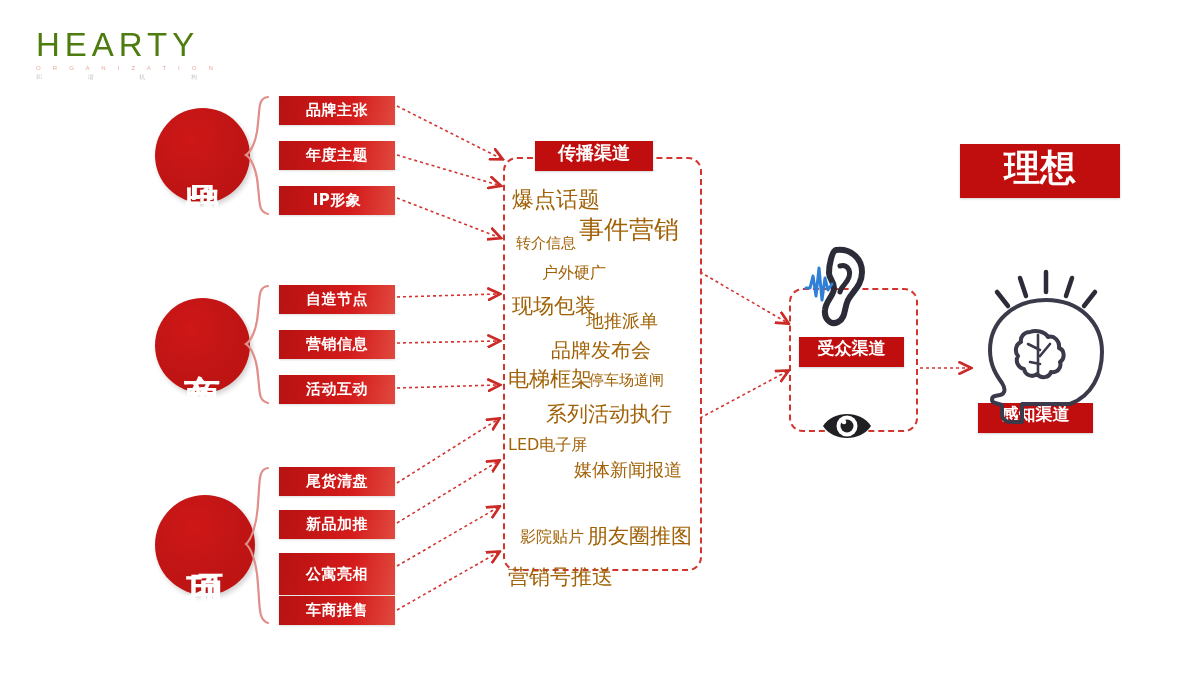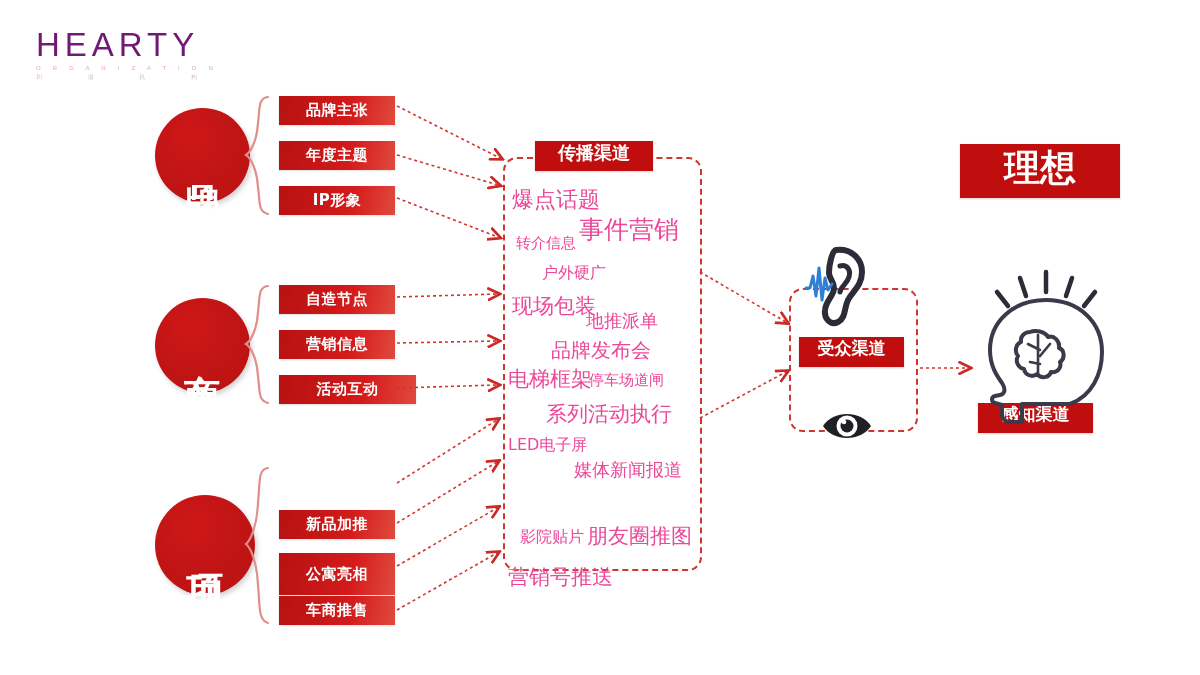--- a/index.html
+++ b/index.html
@@ -9,21 +9,21 @@
     position:relative;
   }
   .stage{position:absolute;left:0;top:0;width:1200px;height:675px;}
   .abs{position:absolute;}
 
   
   .logo-wrap{left:36px;top:28px;width:190px;height:56px;}
   .logo-main{
     font-family:"Liberation Sans","DejaVu Sans",sans-serif;
     font-size:33px;letter-spacing:5px;font-weight:400;
-    color:#701a75;line-height:34px;white-space:nowrap;
+    color:#4d7c0f;line-height:34px;white-space:nowrap;
   }
   .logo-sub{
     margin-top:3px;font-size:6px;letter-spacing:5.2px;
     color:#e8a9a2;white-space:nowrap;
   }
   .logo-sub2{
     margin-top:2px;font-size:6px;letter-spacing:22px;
     color:#c9c9c9;white-space:nowrap;
   }
 
@@ -55,21 +55,21 @@
   }
 
   
   .dashbox{
     border:2px dashed #d2342e;background:transparent;
   }
   .dashbox.rounded{border-radius:14px;}
 
   
   .cloud{left:508px;top:185px;width:190px;height:380px;}
-  .cw{position:absolute;white-space:nowrap;color:#ec4899;
+  .cw{position:absolute;white-space:nowrap;color:#a16207;
       font-family:"DejaVu Sans","Liberation Sans",sans-serif;font-weight:400;}
 
   svg.overlay{position:absolute;left:0;top:0;width:1200px;height:675px;pointer-events:none;}
 </style>
 </head>
 <body>
 
 <div class="stage">
 
   <div class="abs logo-wrap">
@@ -99,24 +99,27 @@
   <div class="abs chip" style="left:279px;top:285px;width:116px;height:29px;">
     <span>自造节点</span>
   </div>
 
   <div class="abs chip" style="left:279px;top:186px;width:116px;height:29px;">
     <span>IP形象</span>
   </div>
   <div class="abs chip" style="left:279px;top:330px;width:116px;height:29px;">
     <span>营销信息</span>
   </div>
-  <div class="abs chip" style="left:279px;top:375px;width:137px;height:29px;">
+  <div class="abs chip" style="left:279px;top:375px;width:116px;height:29px;">
     <span>活动互动</span>
   </div>
 
+  <div class="abs chip" style="left:279px;top:467px;width:116px;height:29px;">
+    <span>尾货清盘</span>
+  </div>
   <div class="abs chip" style="left:279px;top:510px;width:116px;height:29px;">
     <span>新品加推</span>
   </div>
   <div class="abs chip" style="left:279px;top:553px;width:116px;height:42px;">
     <span>公寓亮相</span>
   </div>
   <div class="abs chip" style="left:279px;top:596px;width:116px;height:29px;">
     <span>车商推售</span>
   </div>
 

